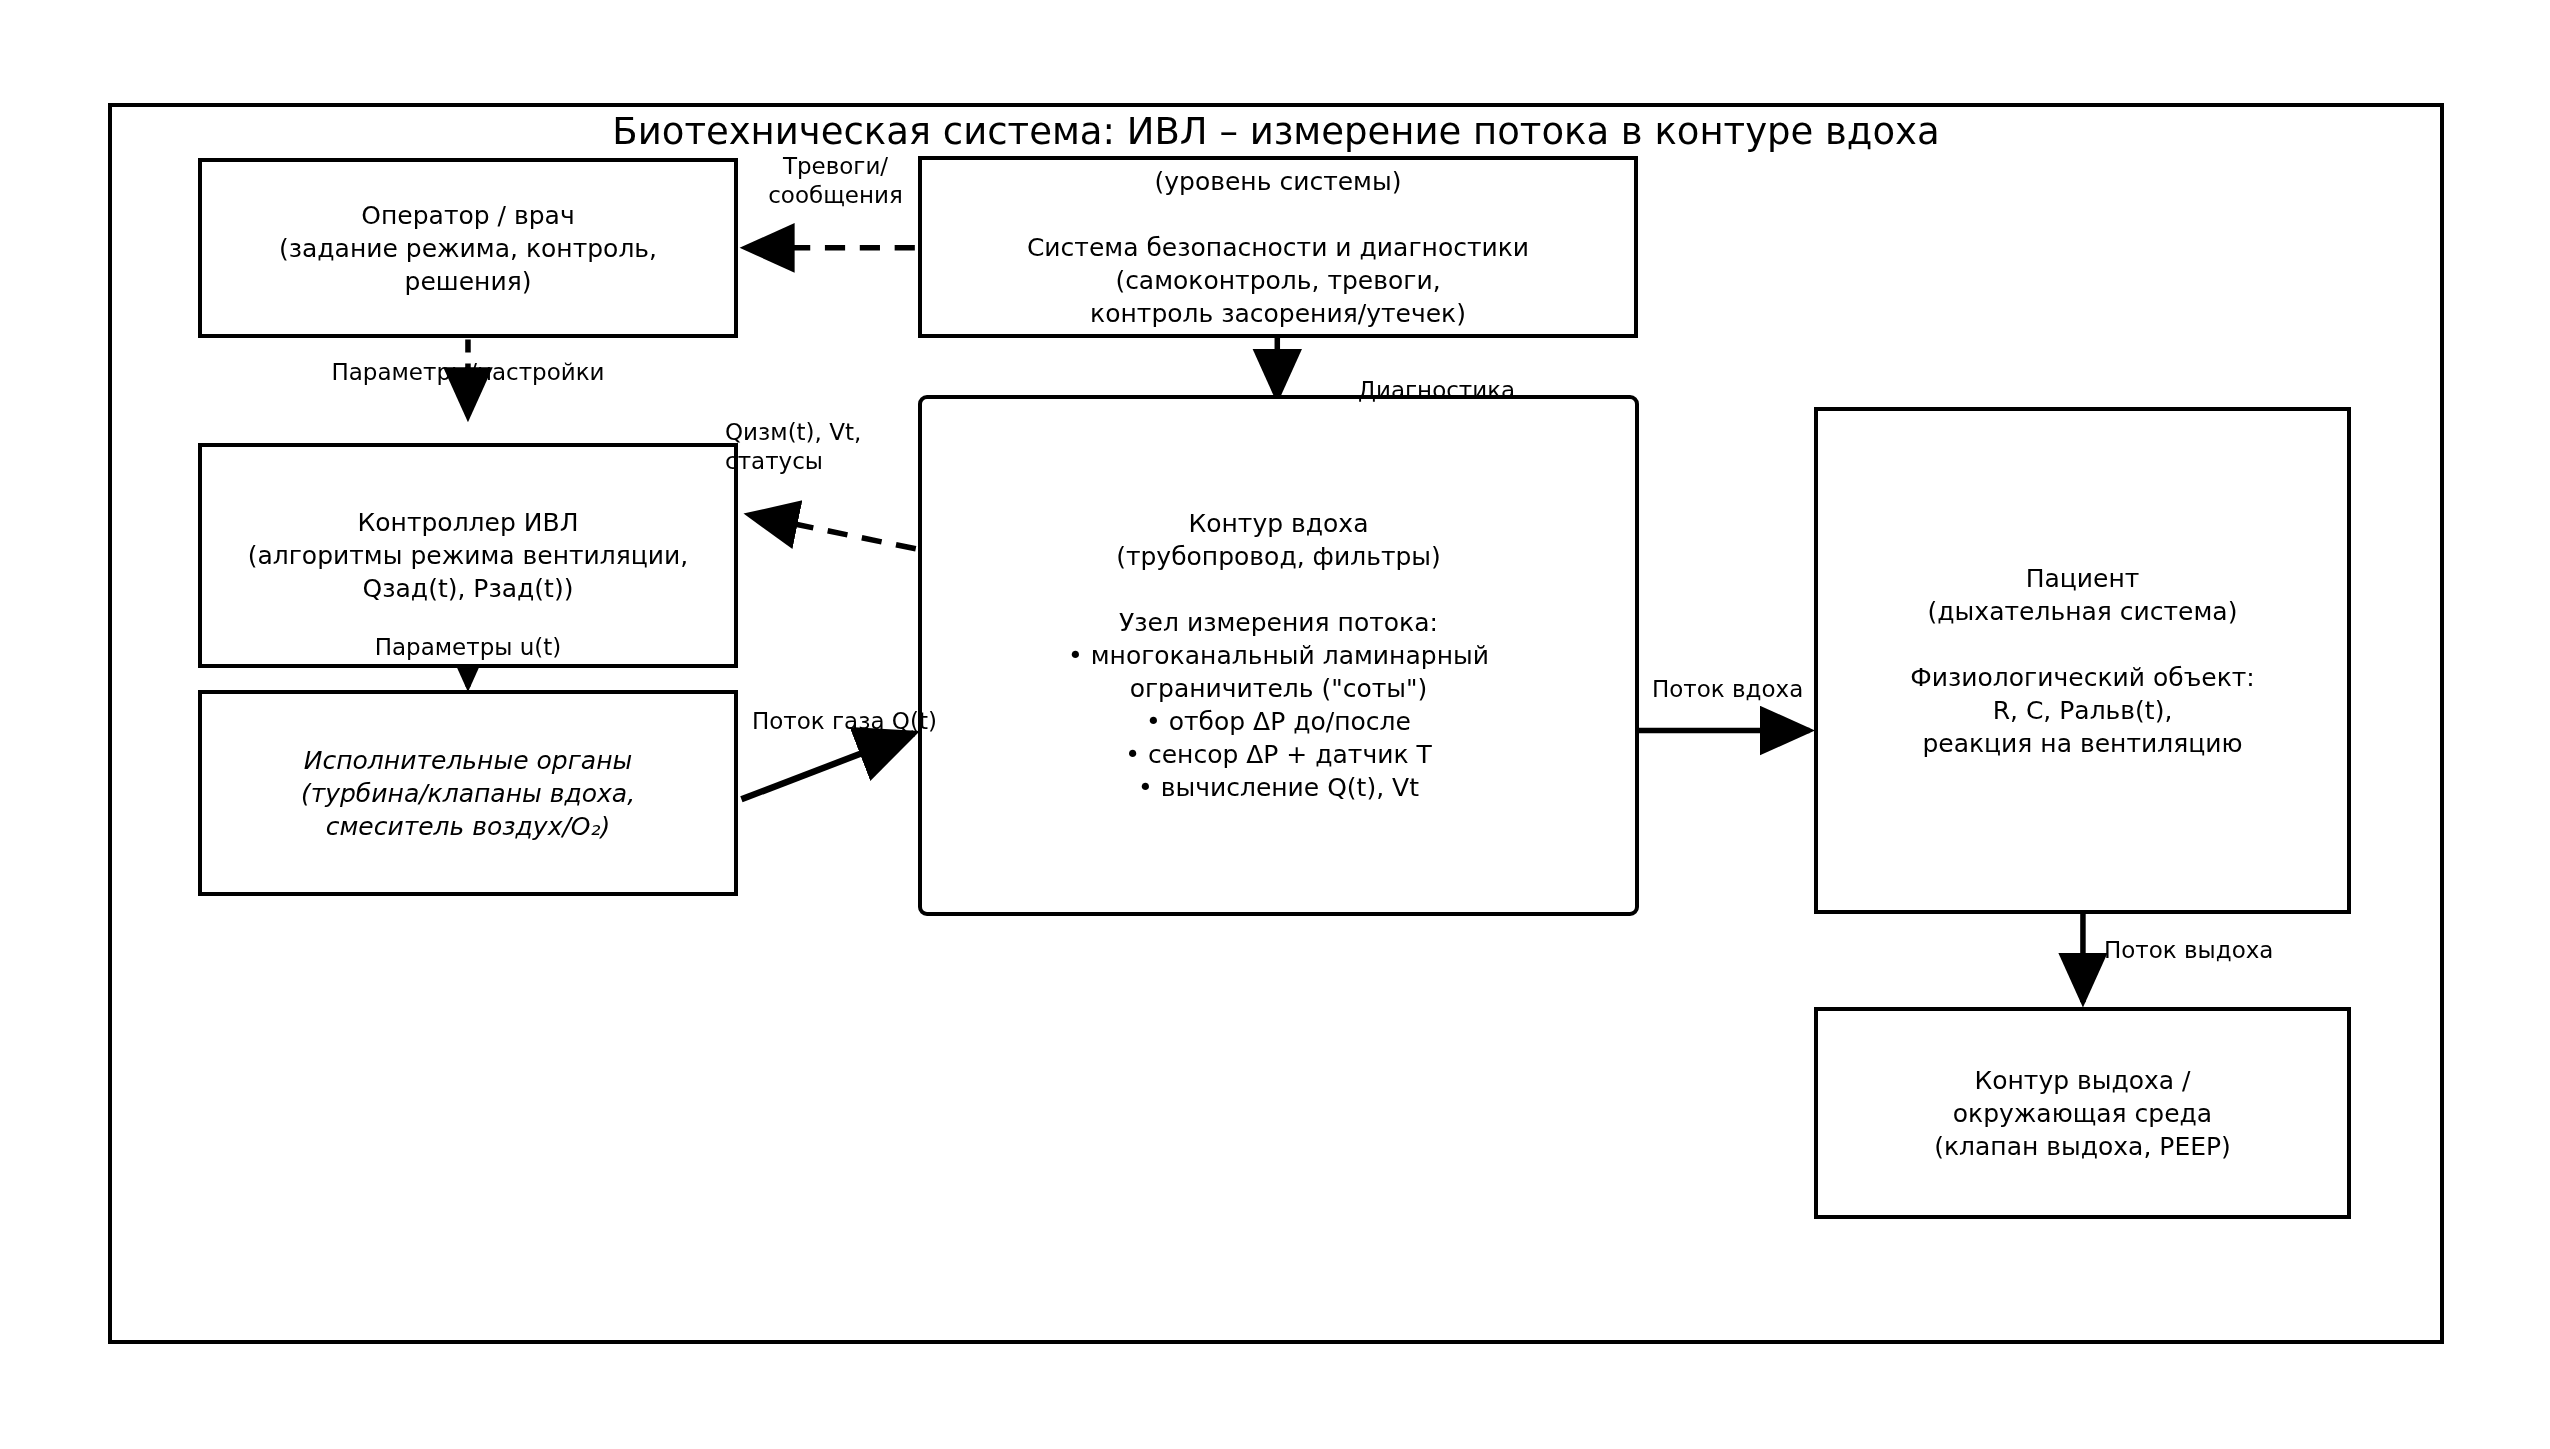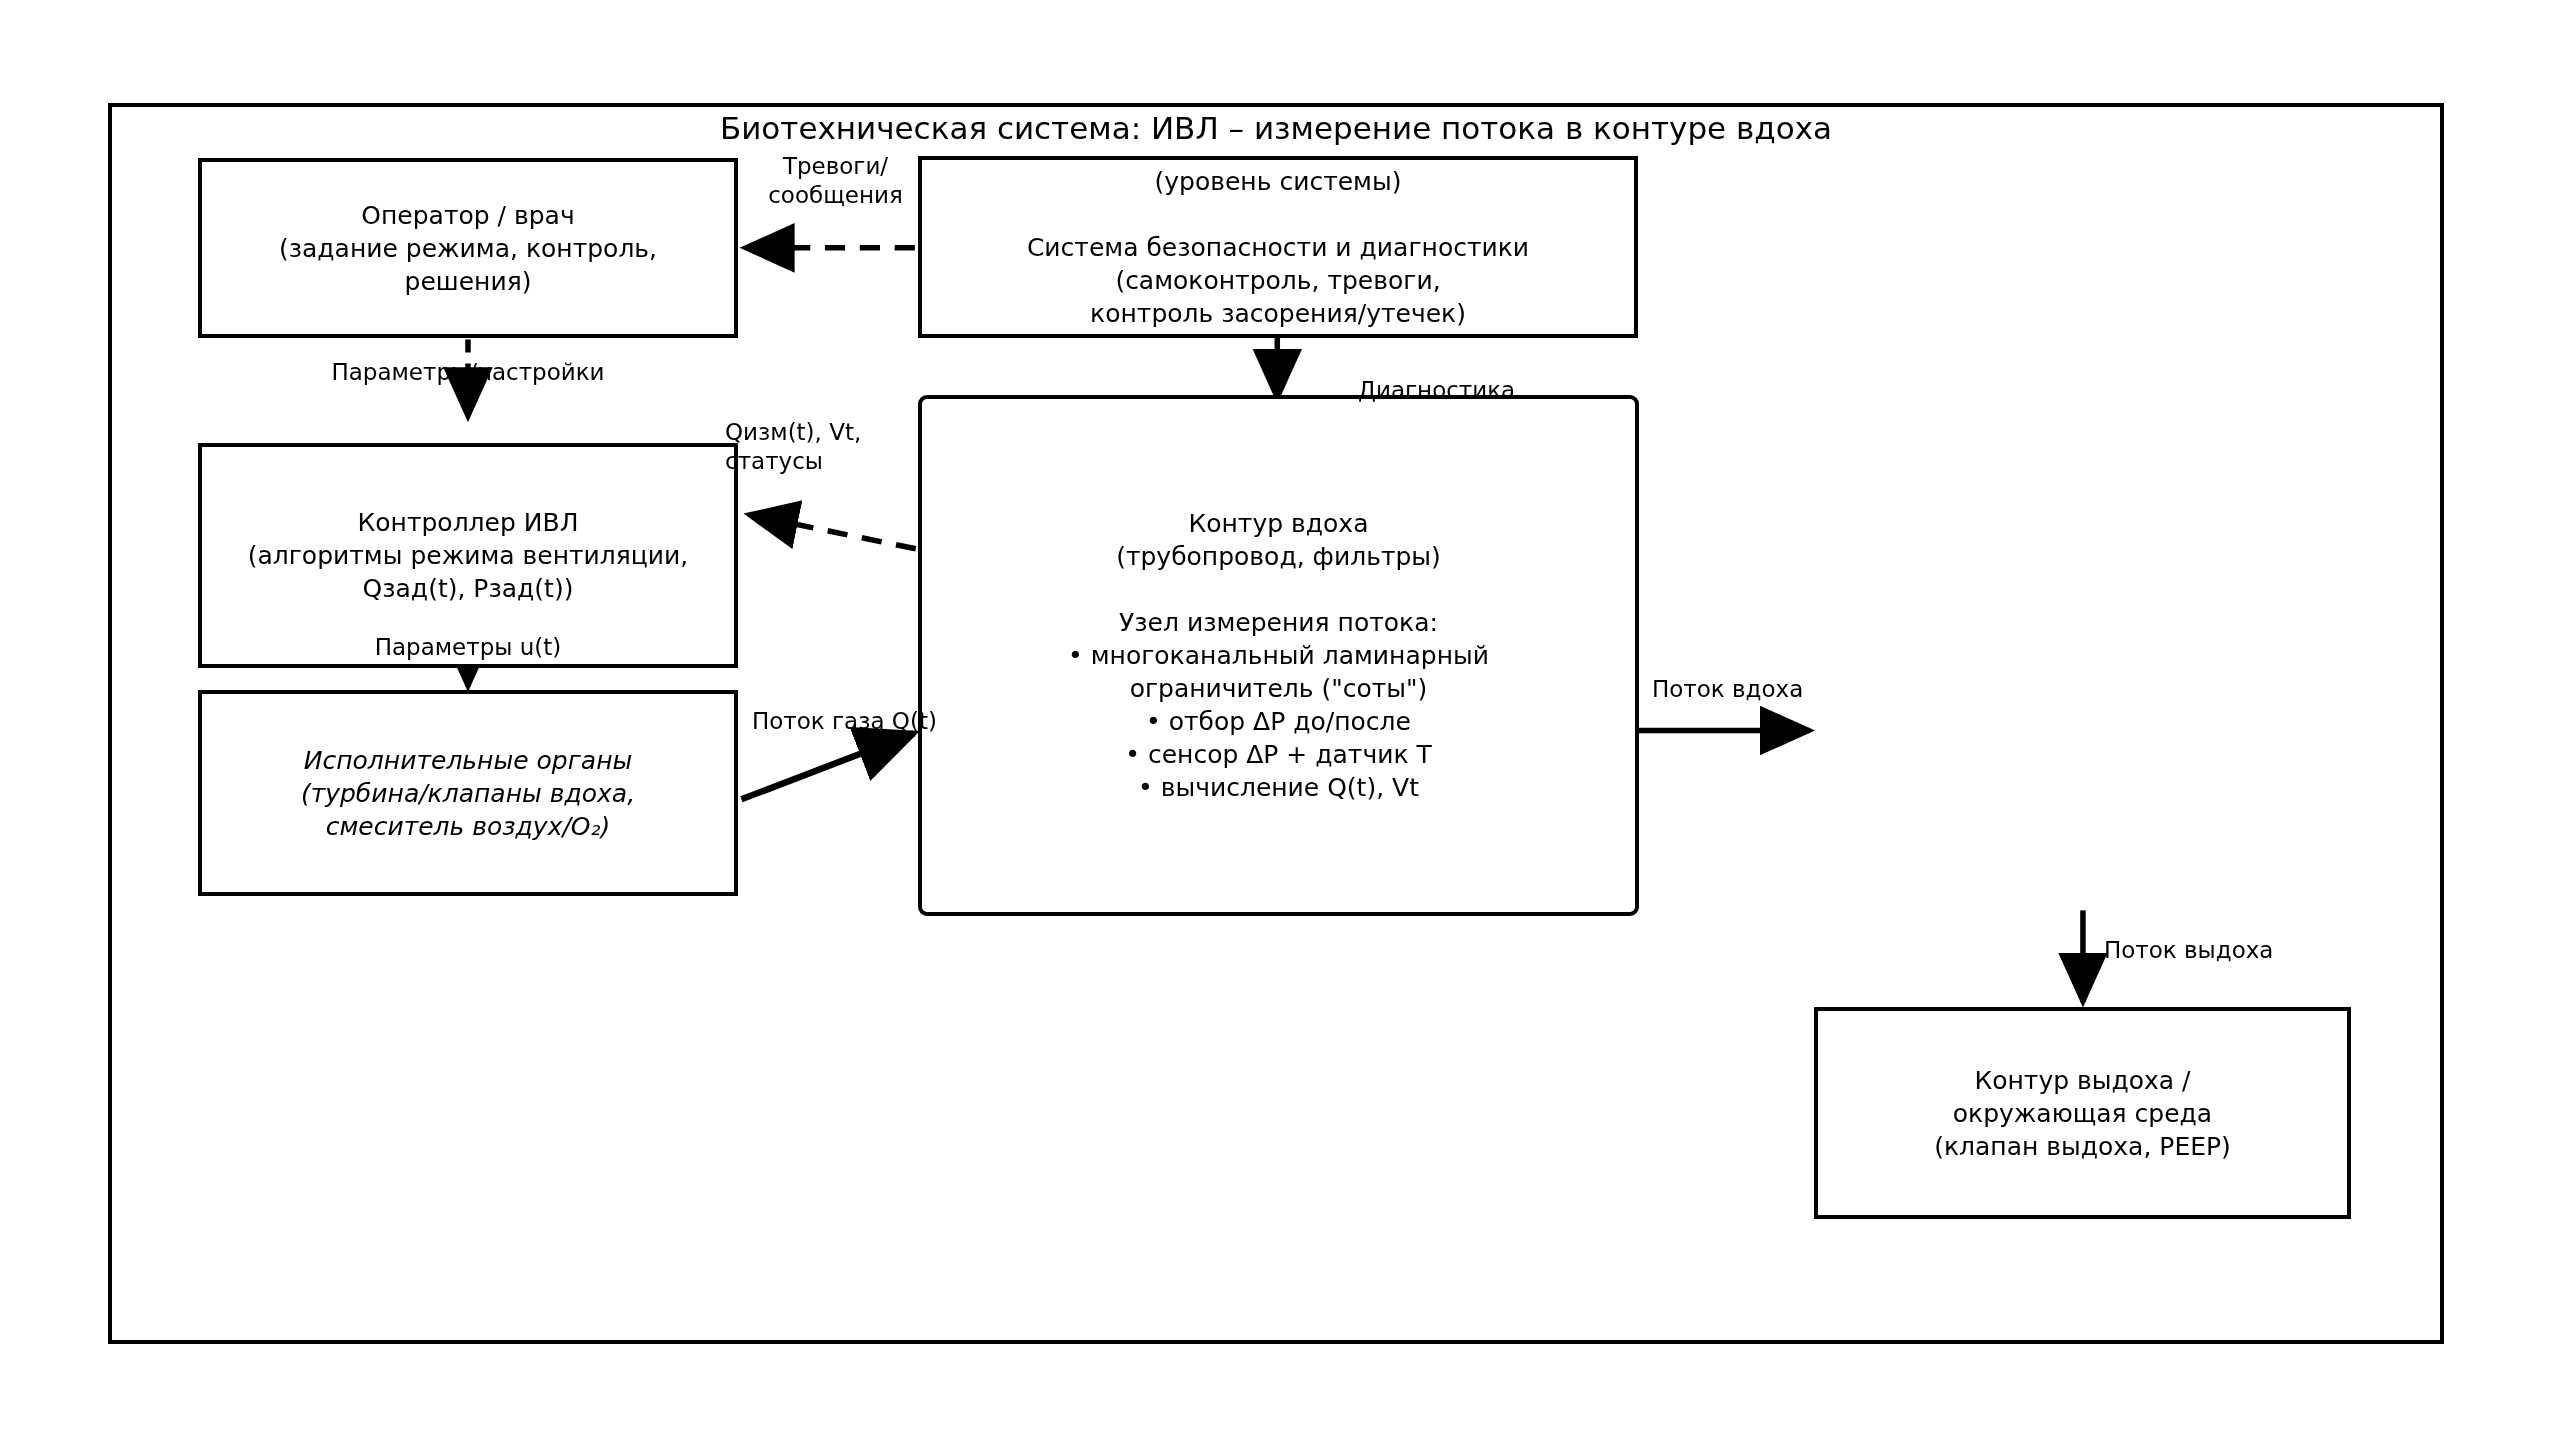--- a/index.html
+++ b/index.html
@@ -44,21 +44,21 @@
     line-height: 1.32;
   }
   .node .txt {
     padding: 0 11px;
     white-space: pre-line;
     font-size: 25px;
   }
   .title {
     position: absolute;
     text-align: center;
-    font-size: 31px;
+    font-size: 37px;
     white-space: nowrap;
   }
   .edge-label {
     position: absolute;
     font-size: 23px;
     line-height: 1.25;
     white-space: pre-line;
     background: transparent;
   }
   .el-center { text-align: center; }
@@ -130,20 +130,28 @@
 (трубопровод, фильтры)
 
 Узел измерения потока:
 • многоканальный ламинарный
 ограничитель ("соты")
 • отбор ΔP до/после
 • сенсор ΔP + датчик T
 • вычисление Q(t), Vt</span>
   </div>
 
+  <div class="node" style="left:1814px; top:407px; width:537px; height:507px;">
+    <span class="txt">Пациент
+(дыхательная система)
+
+Физиологический объект:
+R, C, Ральв(t),
+реакция на вентиляцию</span>
+  </div>
 
   <div class="node" style="left:1814px; top:1007px; width:537px; height:212px;">
     <span class="txt">Контур выдоха /
 окружающая среда
 (клапан выдоха, PEEP)</span>
   </div>
 
   <div class="edge-label el-center" style="left:753px; top:152px; width:165px;">Тревоги/
 сообщения</div>
 

